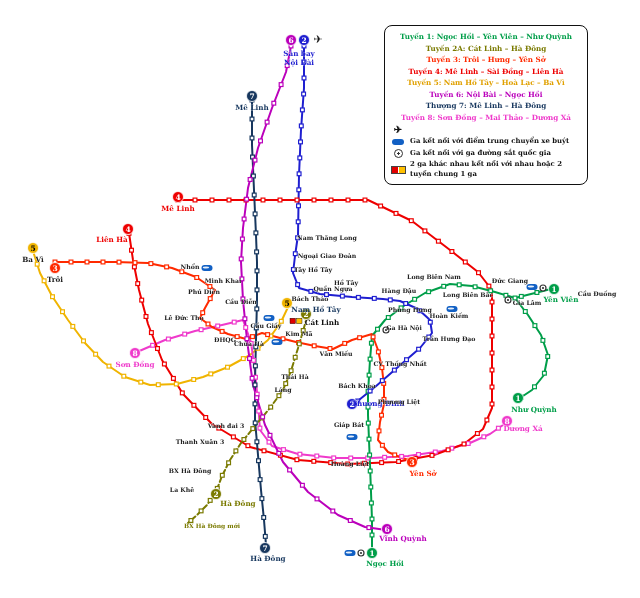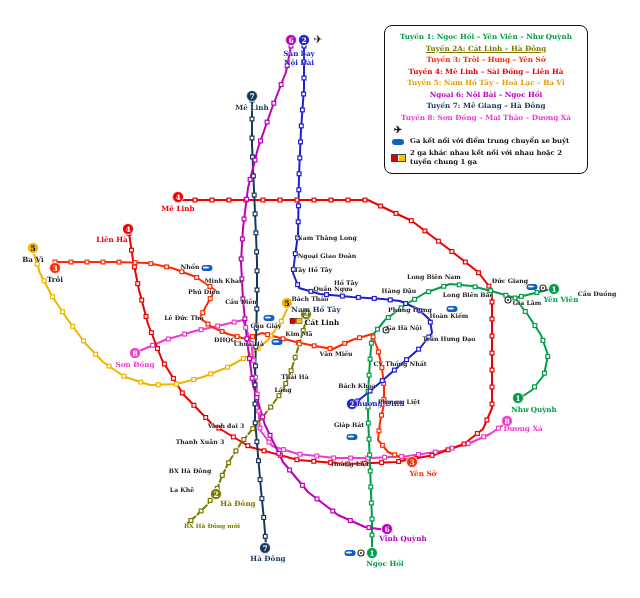--- a/index.html
+++ b/index.html
@@ -528,38 +528,44 @@
       <text x="399" y="404" font-size="6.2" font-weight="700" fill="#222222" text-anchor="middle" stroke="#ffffff" stroke-width="0.25" paint-order="stroke">Phương Liệt</text>
       <text x="349" y="427" font-size="6.2" font-weight="700" fill="#222222" text-anchor="middle" stroke="#ffffff" stroke-width="0.25" paint-order="stroke">Giáp Bát</text>
       <text x="350" y="466" font-size="6.2" font-weight="700" fill="#222222" text-anchor="middle" stroke="#ffffff" stroke-width="0.25" paint-order="stroke">Hoàng Liệt</text>
       <text x="226" y="428" font-size="6.2" font-weight="700" fill="#222222" text-anchor="middle" stroke="#ffffff" stroke-width="0.25" paint-order="stroke">Vành đai 3</text>
       <text x="200" y="444" font-size="6.2" font-weight="700" fill="#222222" text-anchor="middle" stroke="#ffffff" stroke-width="0.25" paint-order="stroke">Thanh Xuân 3</text>
       <text x="190" y="473" font-size="6.2" font-weight="700" fill="#222222" text-anchor="middle" stroke="#ffffff" stroke-width="0.25" paint-order="stroke">BX Hà Đông</text>
       <text x="182" y="492" font-size="6.2" font-weight="700" fill="#222222" text-anchor="middle" stroke="#ffffff" stroke-width="0.25" paint-order="stroke">La Khê</text>
     </svg>
   <div id="legend">
       <div class="legend-line" style="color: rgb(0, 158, 73);">Tuyến 1: Ngọc Hồi – Yên Viên – Như Quỳnh</div>
-      <div class="legend-line" style="color: rgb(122, 122, 0); text-decoration: underline;">Tuyến 2A: Cát Linh – Hà Đông</div>
+      <div class="legend-line" style="color: rgb(122, 122, 0);">Tuyến 2A: Cát Linh – Hà Đông</div>
       <div class="legend-line" style="color: rgb(255, 42, 0);">Tuyến 3: Trôi – Hưng – Yên Sở</div>
       <div class="legend-line" style="color: rgb(238, 0, 0); text-align: center;">Tuyến 4: Mê Linh – Sài Đồng – Liên Hà</div>
       <div class="legend-line" style="color: rgb(224, 160, 0);">Tuyến 5: Nam Hồ Tây – Hoà Lạc – Ba Vì</div>
-      <div class="legend-line" style="color: rgb(187, 0, 187);">Ngoại 6: Nội Bài – Ngọc Hồi</div>
-      <div class="legend-line" style="color: rgb(23, 55, 94);">Tuyến 7: Mê Giang – Hà Đông</div>
+      <div class="legend-line" style="color: rgb(187, 0, 187);">Tuyến 6: Nội Bài – Ngọc Hồi</div>
+      <div class="legend-line" style="color: rgb(23, 55, 94);">Thượng 7: Mê Linh – Hà Đông</div>
       <div class="legend-line" style="color: rgb(239, 58, 203);">Tuyến 8: Sơn Đồng – Mai Thảo – Dương Xá</div>
       <div class="legend-note">
         <span class="note-icon">
           <span class="icon-airplane">✈</span>
         </span>
       </div>
       <div class="legend-note">
         <span class="note-icon">
           <span class="icon-bus"></span>
         </span>
         <span class="note-text">Ga kết nối với điểm trung chuyển xe buýt</span>
       </div>
       <div class="legend-note">
         <span class="note-icon">
+          <span class="icon-rail"></span>
+        </span>
+        <span class="note-text">Ga kết nối với ga đường sắt quốc gia</span>
+      </div>
+      <div class="legend-note">
+        <span class="note-icon">
           <span class="icon-pair"></span>
         </span>
         <span class="note-text">2 ga khác nhau kết nối với nhau hoặc 2 tuyến chung 1 ga</span>
       </div>
     </div>
 </div>
 
 </body></html>

